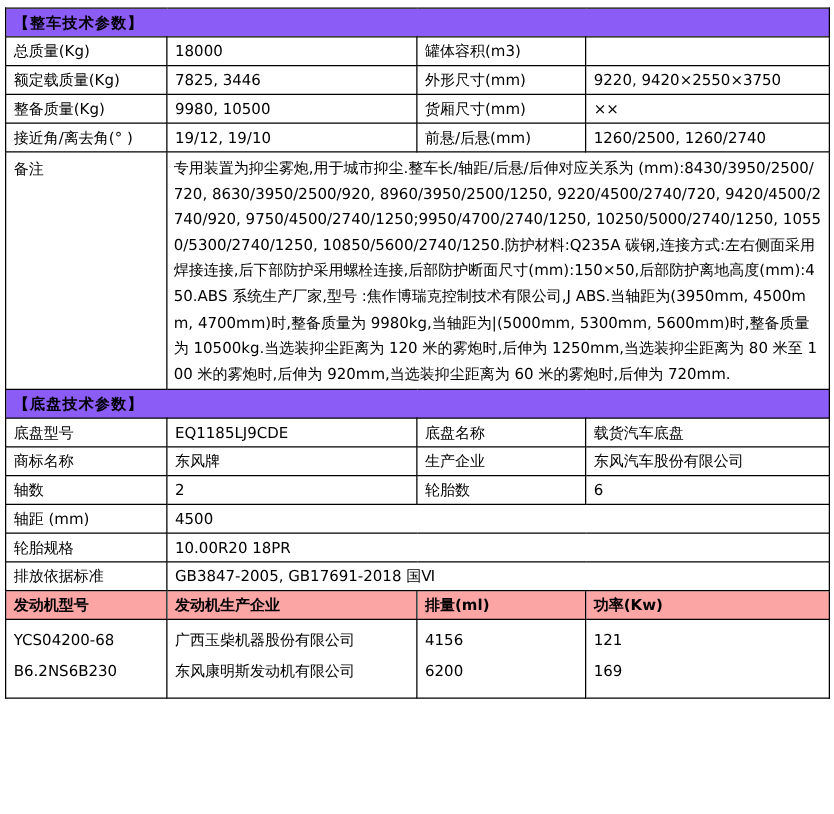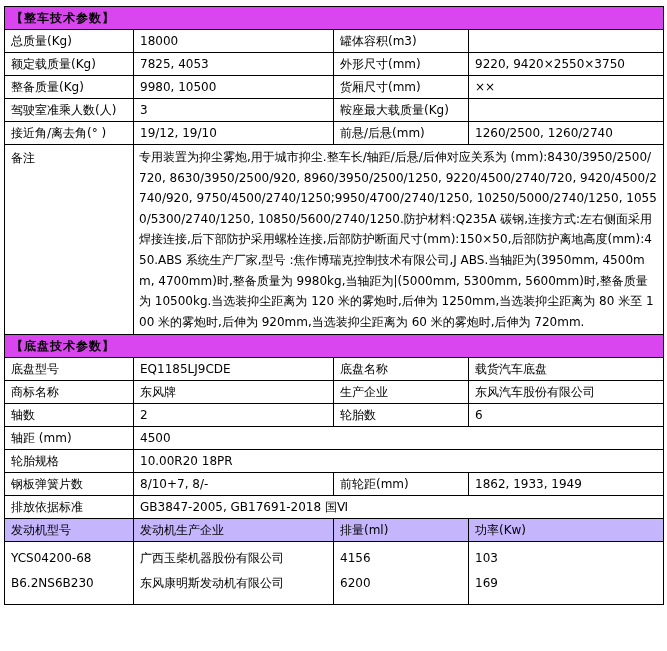--- a/index.html
+++ b/index.html
@@ -15,25 +15,25 @@
   td{
     border:1px solid #000000;
     padding:1px 6px;
     height:20px;
     overflow:hidden;
     white-space:nowrap;
     vertical-align:middle;
     line-height:18px;
   }
   td.sec{
-    background:#d946ef;
+    background:#8b5cf6;
     font-weight:bold;
     letter-spacing:1px;
   }
-  td.ehead{background:#c4b5fd;}
+  td.ehead{background:#fca5a5;font-weight:bold;}
   td.remark-label{vertical-align:top;padding-top:4px;}
   td.remark-text{
     white-space:normal;
     vertical-align:top;
     height:184px;
     line-height:20.6px;
     padding:2px 5px;
     word-break:break-all;
     margin-left:32px;
   }
@@ -60,35 +60,29 @@
     <td class="sec" colspan="4">【整车技术参数】</td>
   </tr>
   <tr>
     <td>总质量(Kg)</td>
     <td>18000</td>
     <td>罐体容积(m3)</td>
     <td></td>
   </tr>
   <tr>
     <td>额定载质量(Kg)</td>
-    <td>7825, 4053</td>
+    <td>7825, 3446</td>
     <td>外形尺寸(mm)</td>
     <td>9220, 9420×2550×3750</td>
   </tr>
   <tr>
     <td>整备质量(Kg)</td>
     <td>9980, 10500</td>
     <td>货厢尺寸(mm)</td>
     <td>××</td>
-  </tr>
-  <tr>
-    <td>驾驶室准乘人数(人)</td>
-    <td>3</td>
-    <td>鞍座最大载质量(Kg)</td>
-    <td></td>
   </tr>
   <tr>
     <td>接近角/离去角(° )</td>
     <td>19/12, 19/10</td>
     <td>前悬/后悬(mm)</td>
     <td>1260/2500, 1260/2740</td>
   </tr>
   <tr>
     <td class="remark-label">备注</td>
     <td class="remark-text" colspan="3">专用装置为抑尘雾炮,用于城市抑尘.整车长/轴距/后悬/后伸对应关系为 (mm):8430/3950/2500/720, 8630/3950/2500/920, 8960/3950/2500/1250, 9220/4500/2740/720, 9420/4500/2740/920, 9750/4500/2740/1250;9950/4700/2740/1250, 10250/5000/2740/1250, 10550/5300/2740/1250, 10850/5600/2740/1250.防护材料:Q235A 碳钢,连接方式:左右侧面采用焊接连接,后下部防护采用螺栓连接,后部防护断面尺寸(mm):150×50,后部防护离地高度(mm):450.ABS 系统生产厂家,型号 :焦作博瑞克控制技术有限公司,J ABS.当轴距为(3950mm, 4500mm, 4700mm)时,整备质量为 9980kg,当轴距为|(5000mm, 5300mm, 5600mm)时,整备质量为 10500kg.当选装抑尘距离为 120 米的雾炮时,后伸为 1250mm,当选装抑尘距离为 80 米至 100 米的雾炮时,后伸为 920mm,当选装抑尘距离为 60 米的雾炮时,后伸为 720mm.</td>
@@ -117,26 +111,20 @@
   </tr>
   <tr>
     <td>轴距 (mm)</td>
     <td colspan="3">4500</td>
   </tr>
   <tr>
     <td>轮胎规格</td>
     <td colspan="3">10.00R20 18PR</td>
   </tr>
   <tr>
-    <td>钢板弹簧片数</td>
-    <td>8/10+7, 8/-</td>
-    <td>前轮距(mm)</td>
-    <td>1862, 1933, 1949</td>
-  </tr>
-  <tr>
     <td>排放依据标准</td>
     <td colspan="3">GB3847-2005, GB17691-2018 国Ⅵ</td>
   </tr>
 
   <tr>
     <td class="ehead">发动机型号</td>
     <td class="ehead">发动机生产企业</td>
     <td class="ehead">排量(ml)</td>
     <td class="ehead">功率(Kw)</td>
   </tr>
@@ -147,18 +135,18 @@
     </td>
     <td>
       <div class="eline">广西玉柴机器股份有限公司</div>
       <div class="eline">东风康明斯发动机有限公司</div>
     </td>
     <td>
       <div class="eline">4156</div>
       <div class="eline">6200</div>
     </td>
     <td>
-      <div class="eline">103</div>
+      <div class="eline">121</div>
       <div class="eline">169</div>
     </td>
   </tr>
 </tbody>
   </table>
 
 </body></html>

